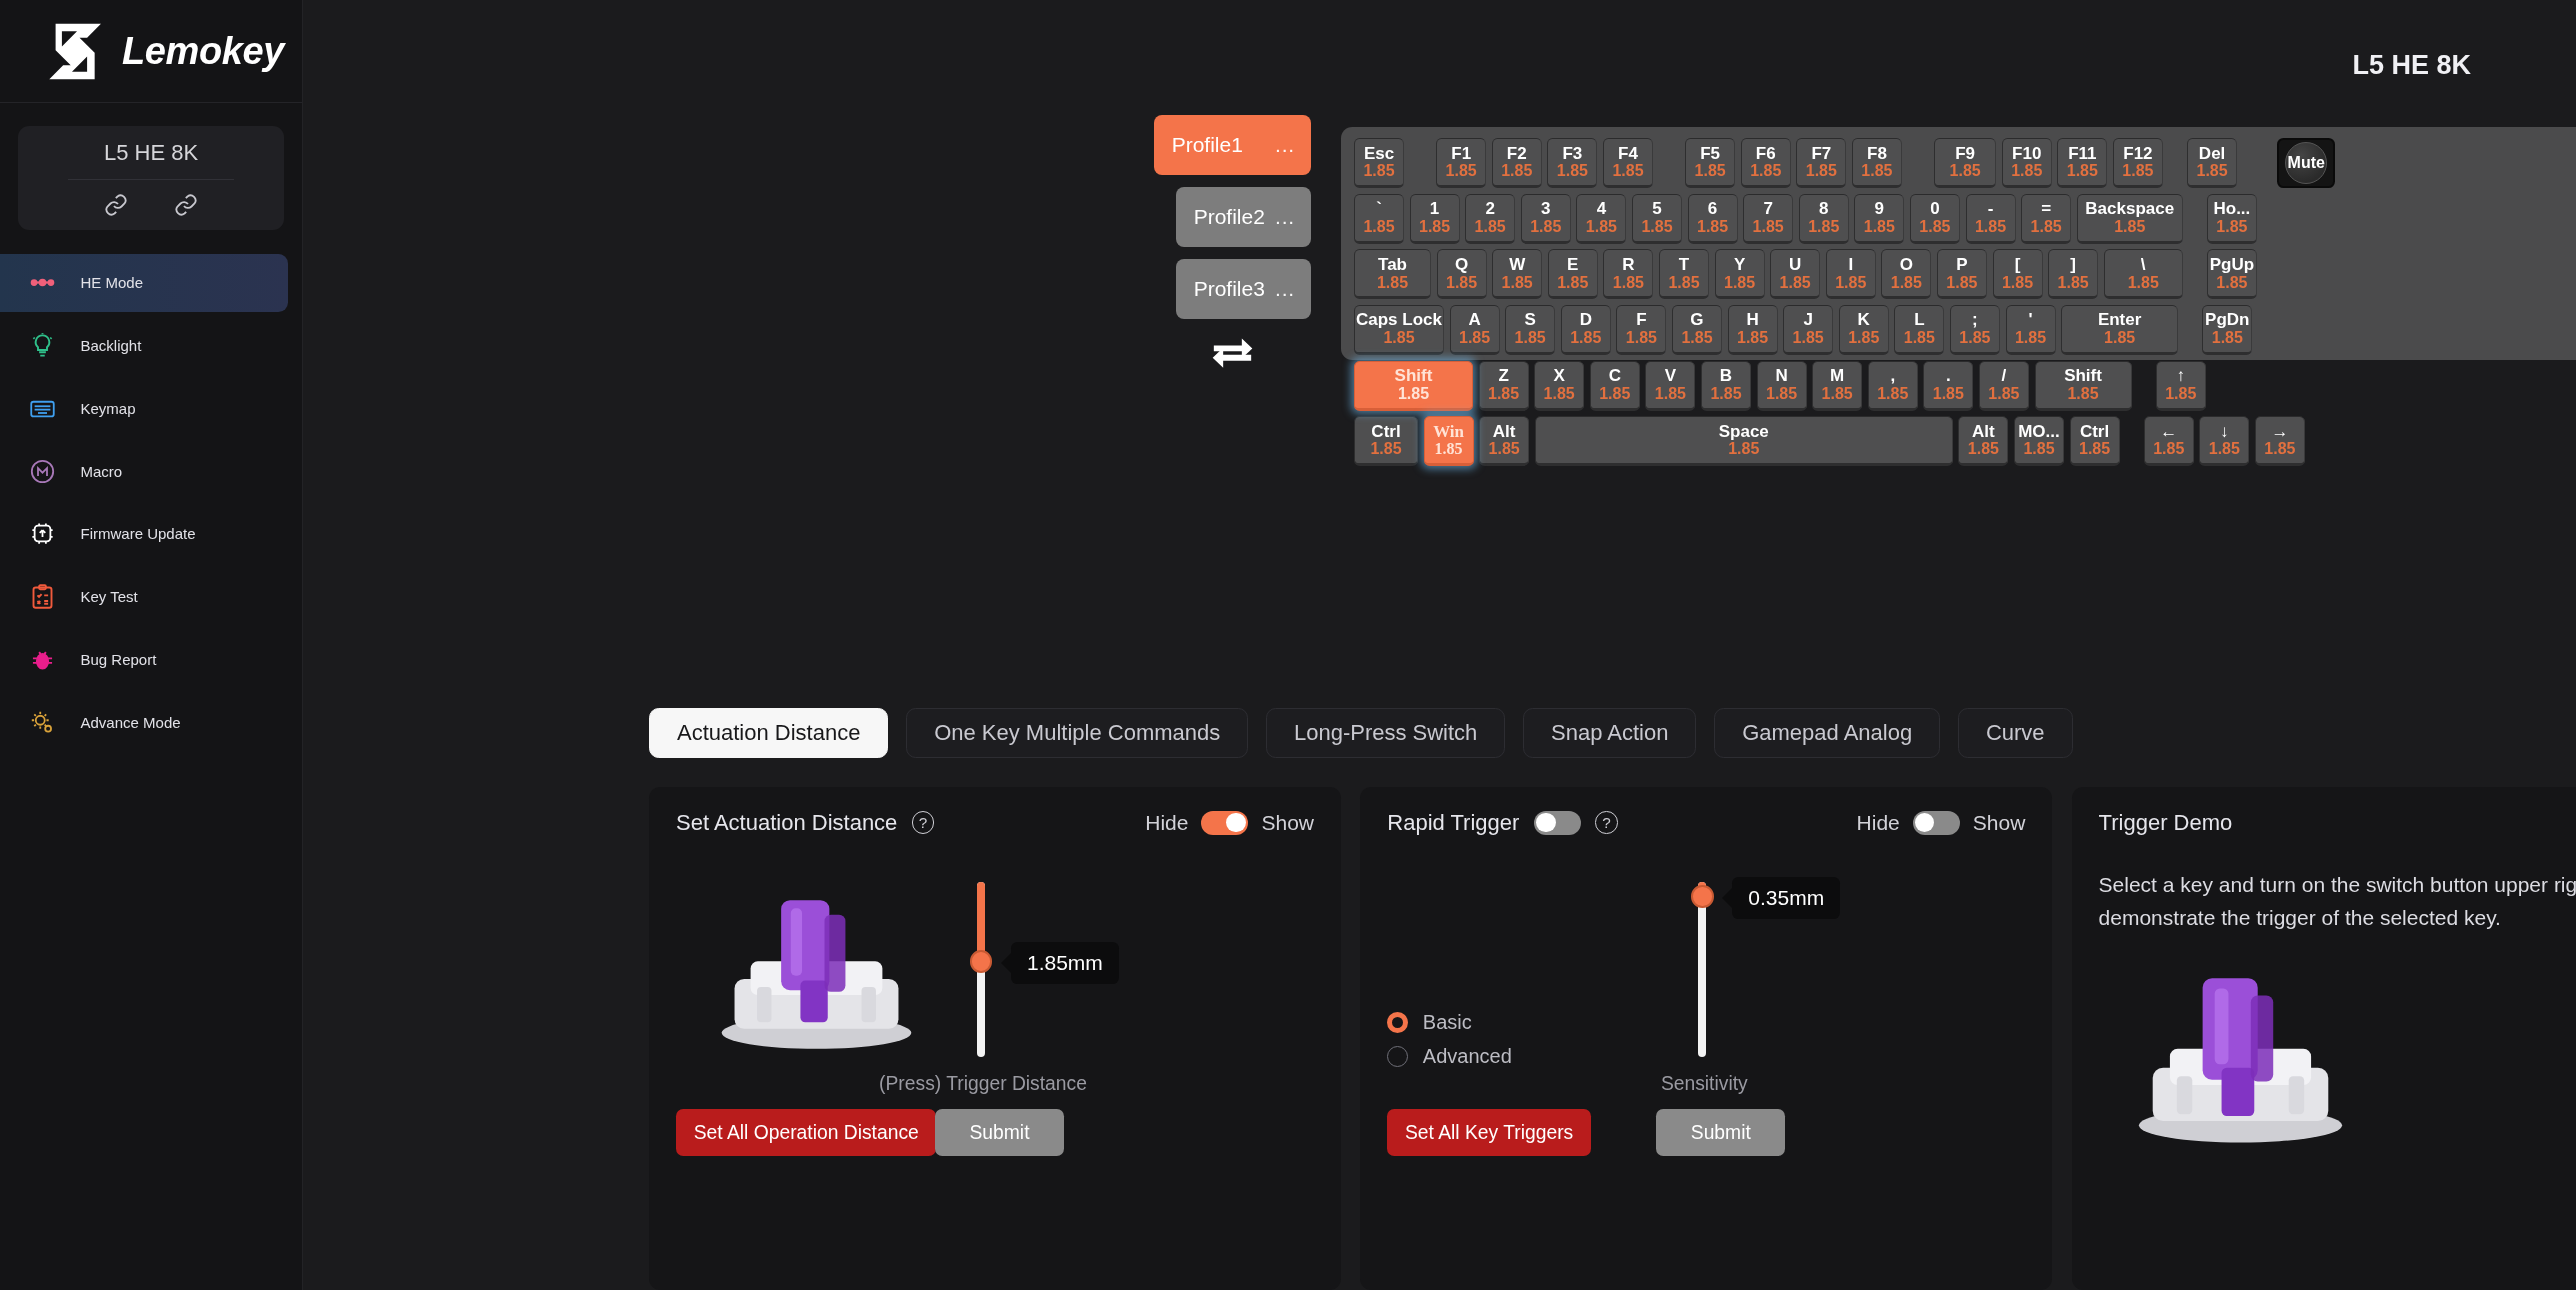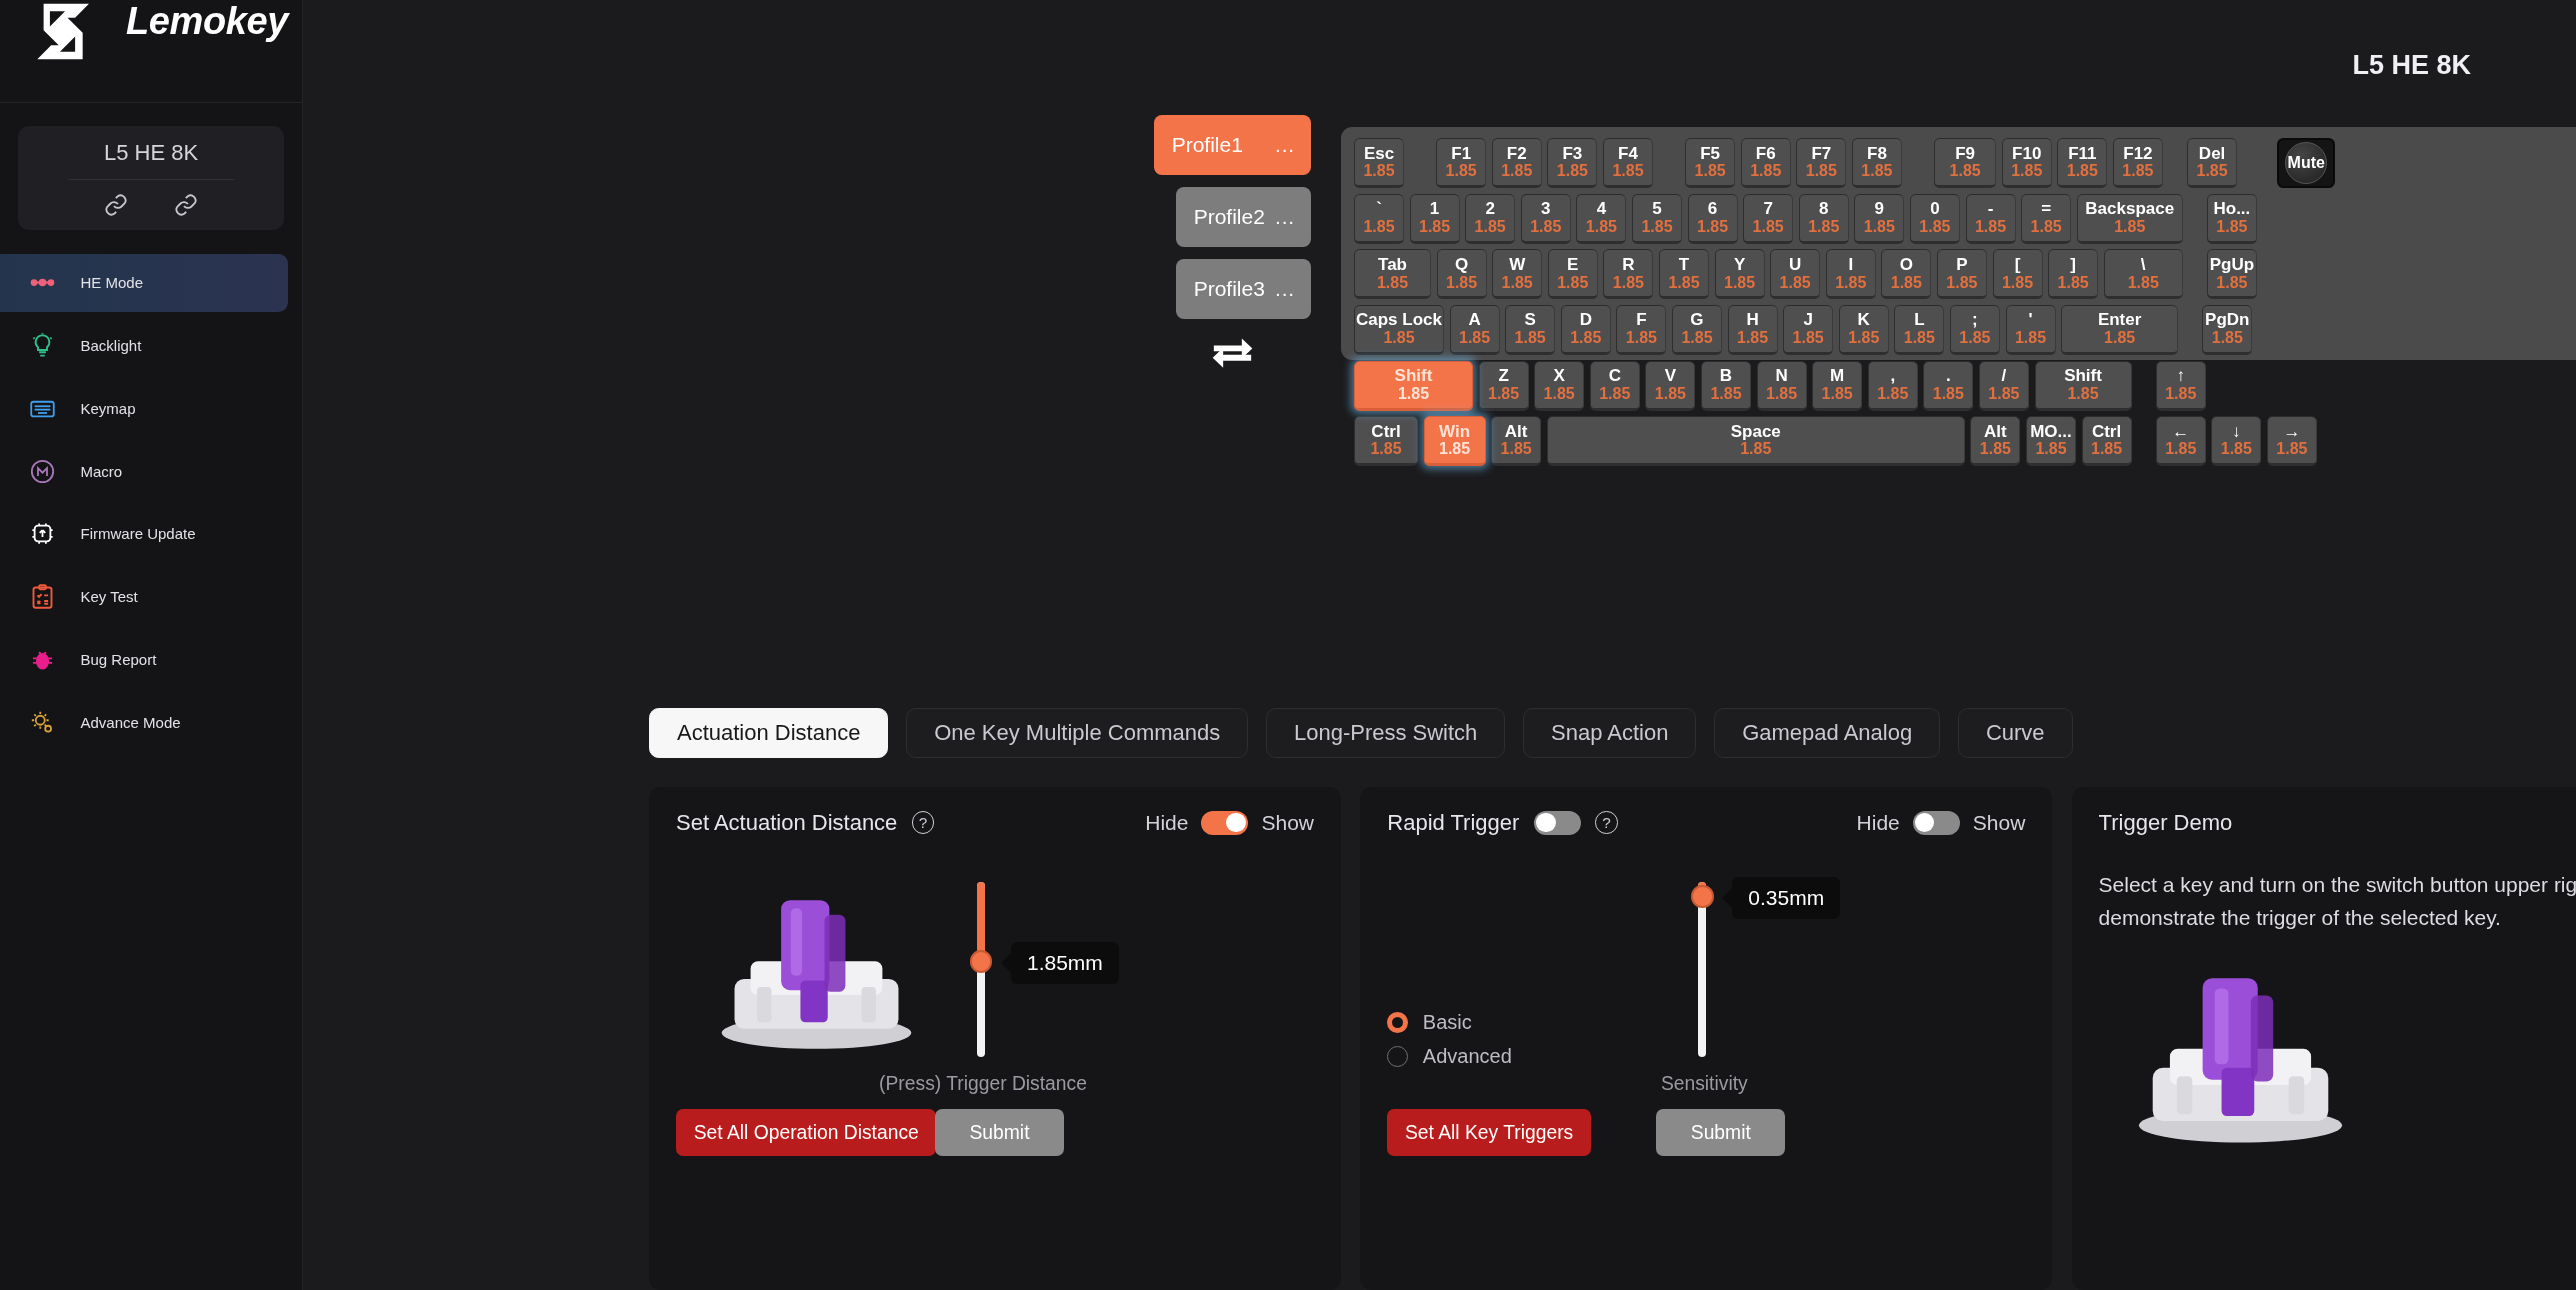--- a/index.html
+++ b/index.html
@@ -13,22 +13,22 @@
 
   
   #sidebar {
     width: 303px; height: 100%;
     background: #141416;
     display: flex; flex-direction: column;
     flex-shrink: 0;
     border-right: 0.8px solid #232326;
   }
   .brand {
-    height: 103px; display: flex; 
-    padding-left: 31px; gap: 32px;
+    height: 103px; display: flex; align-items: center;
+    padding-left: 43px; gap: 16px;
     border-bottom: 0.8px solid #242428;
   }
   .brand-logo { width: 63px; height: 63px; flex-shrink: 0; }
   .brand-name {
     font-size: 38px; font-weight: bold; font-style: italic;
     color: #ffffff; letter-spacing: -0.4px;
   }
   .device-card {
     margin: 22.5px 17.7px 0 17.7px;
     background: #202024;
@@ -668,21 +668,21 @@
           <div class="key" style="width: 50px;">
             <div class="kl">↑</div>
             <div class="kv">1.85</div>
           </div>
         </div>
         <div class="krow">
           <div class="key" style="width: 64px;">
             <div class="kl">Ctrl</div>
             <div class="kv">1.85</div>
           </div>
-          <div class="key sel" style="width: 62px;">
+          <div class="key sel" style="width: 50px; font-family: Liberation Serif, serif;">
             <div class="kl">Win</div>
             <div class="kv">1.85</div>
           </div>
           <div class="key" style="width: 50px;">
             <div class="kl">Alt</div>
             <div class="kv">1.85</div>
           </div>
           <div class="key" style="width: 418px;">
             <div class="kl">Space</div>
             <div class="kv">1.85</div>

